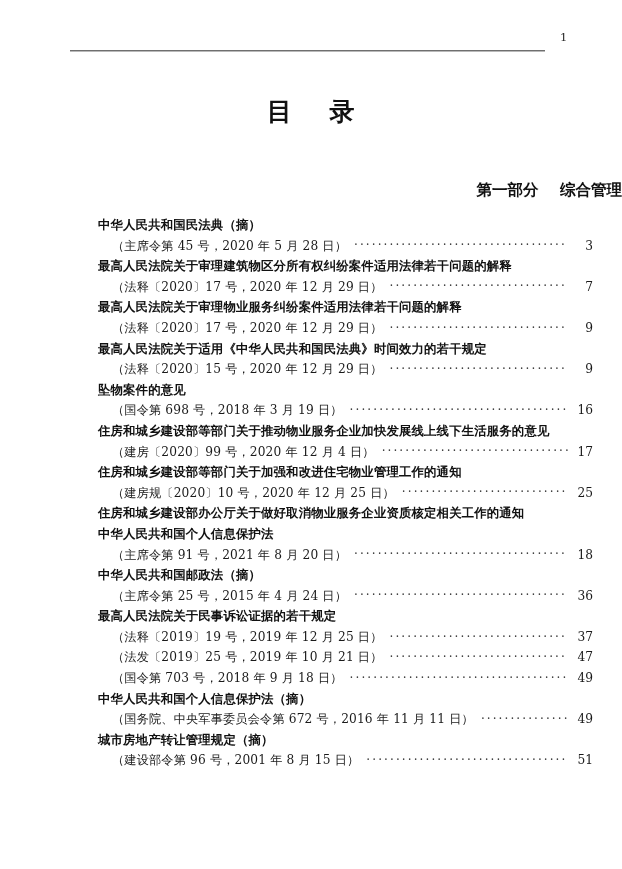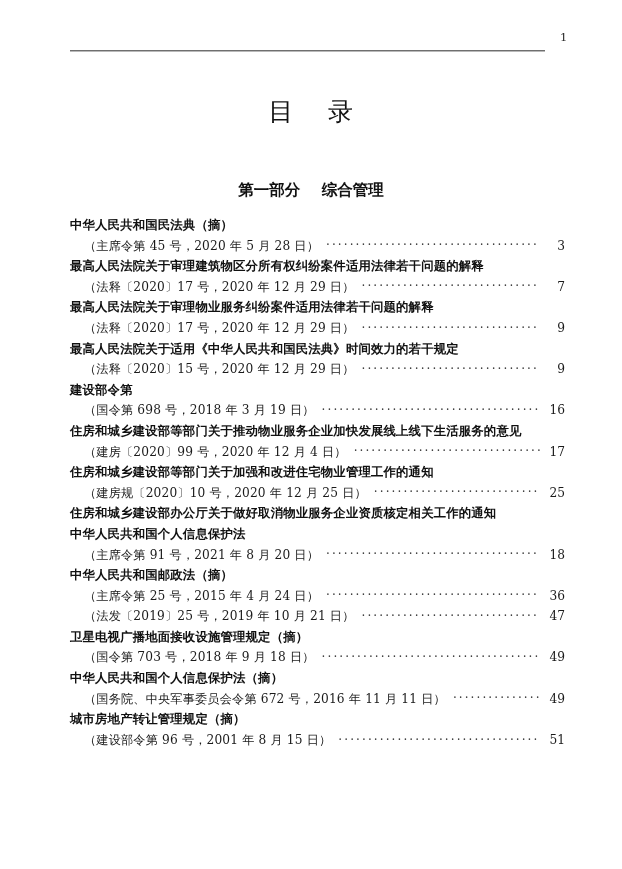--- a/index.html
+++ b/index.html
@@ -48,46 +48,46 @@
 
   
   .doc-title {
     position: absolute;
     left: 0;
     top: 95px;
     width: 622px;
     text-align: center;
     font-size: 25px;
     line-height: 34px;
-    font-weight: normal;
+    font-weight: bold;
     letter-spacing: 0.5px;
     color: #111111;
     white-space: pre;
   }
   .part-title {
     position: absolute;
     left: 0;
     top: 178px;
     width: 622px;
-    text-align: center;
+    text-align: right;
     font-size: 15.5px;
     line-height: 24px;
     font-weight: bold;
     color: #111111;
     white-space: pre;
   }
 
   
   .toc {
     position: absolute;
     left: 70px;
     top: 215px;
     width: 495px;
   }
-  .entry { width: 100%; }
+  .entry { width: 100%; margin-left: 28px; }
   .entry-title {
     font-size: 12.4px;
     line-height: 20.6px;
     font-weight: bold;
     color: #111111;
     white-space: nowrap;
     letter-spacing: 0.15px;
   }
   .entry-ref {
     display: flex;
@@ -170,21 +170,21 @@
       </div>
       <div class="entry">
         <div class="entry-title">最高人民法院关于适用《中华人民共和国民法典》时间效力的若干规定</div>
         <div class="entry-ref">
           <span class="ref-text">（法释〔2020〕15 号，2020 年 12 月 29 日）</span>
           <span class="leader"></span>
           <span class="ref-page">9</span>
         </div>
       </div>
       <div class="entry">
-        <div class="entry-title">建设部令第</div>
+        <div class="entry-title">坠物案件的意见</div>
         <div class="entry-ref">
           <span class="ref-text">（国令第 698 号，2018 年 3 月 19 日）</span>
           <span class="leader"></span>
           <span class="ref-page">16</span>
         </div>
       </div>
       <div class="entry">
         <div class="entry-title">住房和城乡建设部等部门关于推动物业服务企业加快发展线上线下生活服务的意见</div>
         <div class="entry-ref">
           <span class="ref-text">（建房〔2020〕99 号，2020 年 12 月 4 日）</span>
@@ -213,28 +213,35 @@
       </div>
       <div class="entry">
         <div class="entry-title">中华人民共和国邮政法（摘）</div>
         <div class="entry-ref">
           <span class="ref-text">（主席令第 25 号，2015 年 4 月 24 日）</span>
           <span class="leader"></span>
           <span class="ref-page">36</span>
         </div>
       </div>
       <div class="entry">
+        <div class="entry-title">最高人民法院关于民事诉讼证据的若干规定</div>
+        <div class="entry-ref">
+          <span class="ref-text">（法释〔2019〕19 号，2019 年 12 月 25 日）</span>
+          <span class="leader"></span>
+          <span class="ref-page">37</span>
+        </div>
+      </div>
+      <div class="entry">
         <div class="entry-ref">
           <span class="ref-text">（法发〔2019〕25 号，2019 年 10 月 21 日）</span>
           <span class="leader"></span>
           <span class="ref-page">47</span>
         </div>
       </div>
       <div class="entry">
-        <div class="entry-title">卫星电视广播地面接收设施管理规定（摘）</div>
         <div class="entry-ref">
           <span class="ref-text">（国令第 703 号，2018 年 9 月 18 日）</span>
           <span class="leader"></span>
           <span class="ref-page">49</span>
         </div>
       </div>
       <div class="entry">
         <div class="entry-title">中华人民共和国个人信息保护法（摘）</div>
         <div class="entry-ref">
           <span class="ref-text">（国务院、中央军事委员会令第 672 号，2016 年 11 月 11 日）</span>

